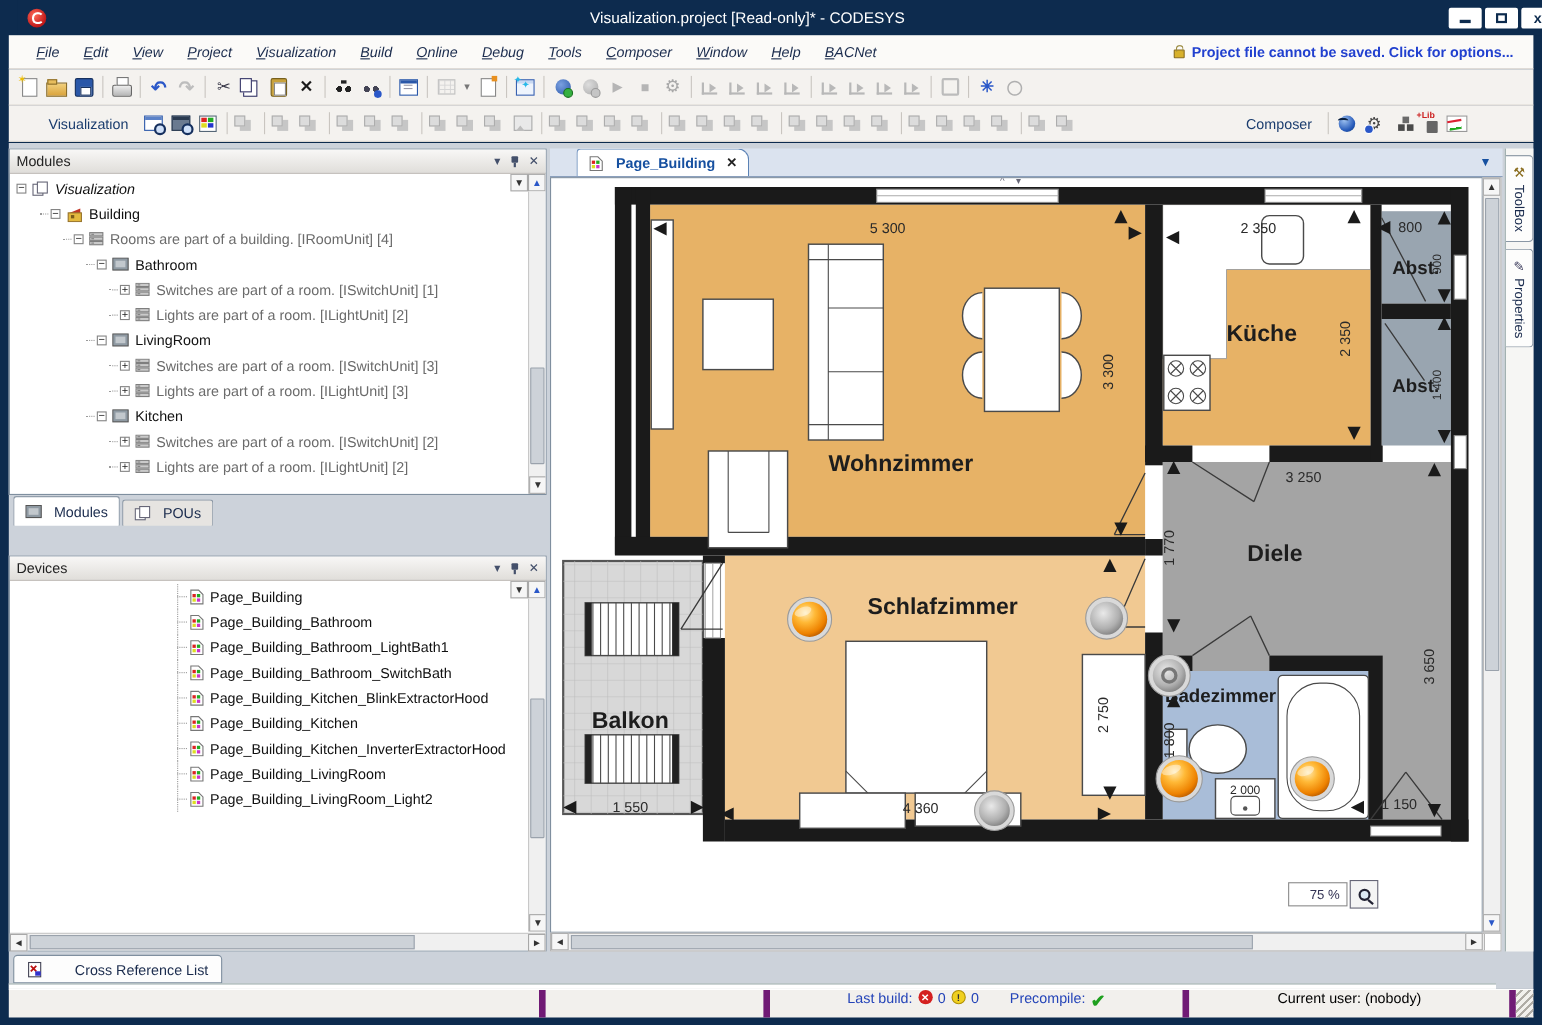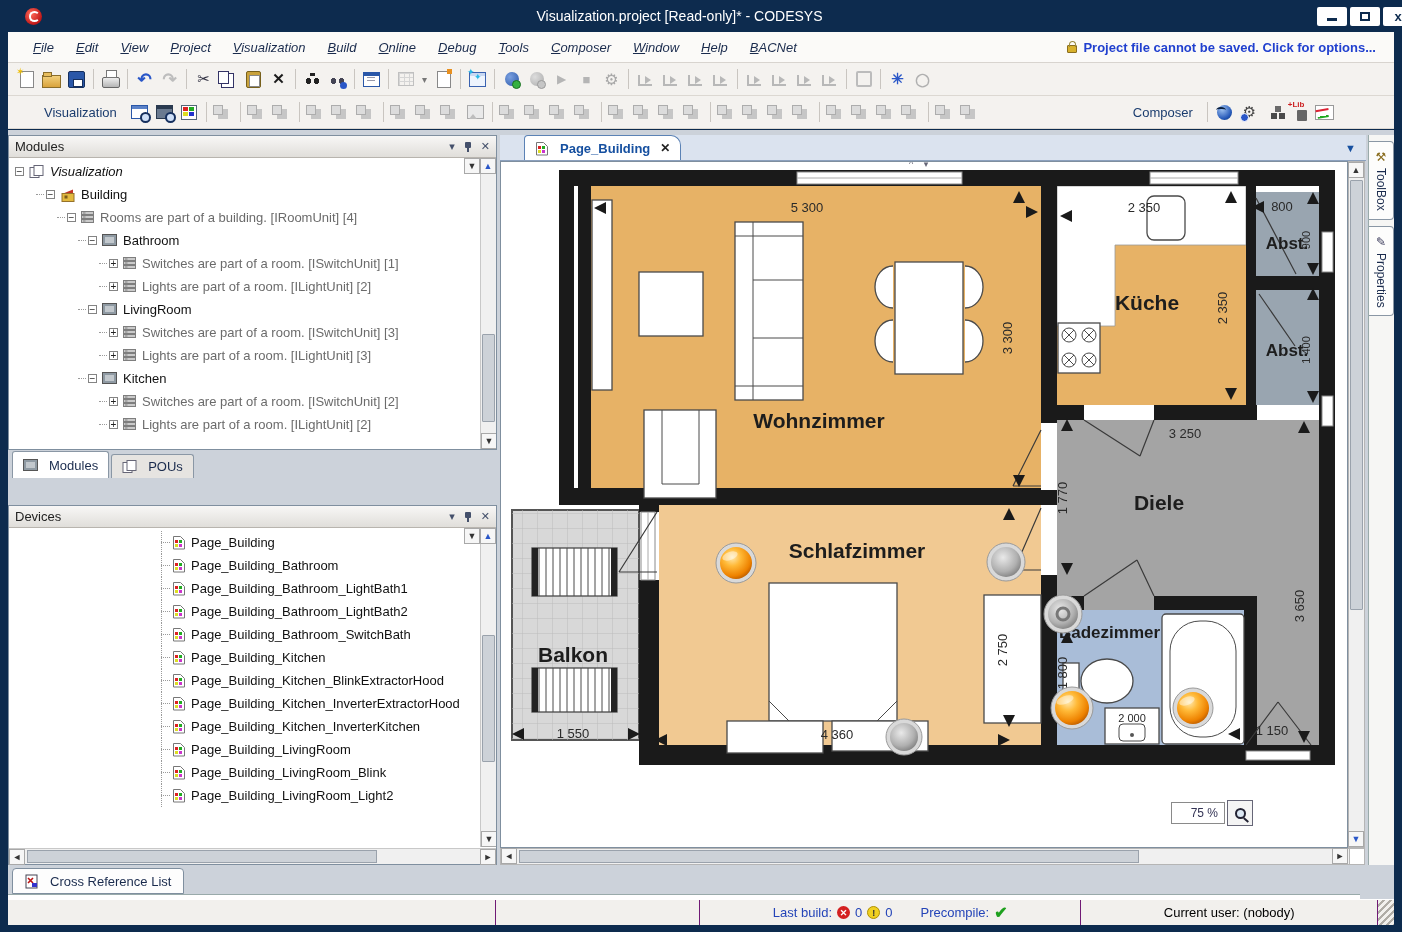--- a/index.html
+++ b/index.html
@@ -123,21 +123,21 @@
   .sbh{position:absolute;left:0;right:0;bottom:0;height:16px;background:#f0f0f0;border-top:1px solid #c8c8c8;}
   .sbh .sb-btn{position:absolute;top:0;}
   .sbh-thumb{position:absolute;top:1px;height:13px;background:#cdd2d8;border:1px solid #9aa2ac;}
 
   
   .ptabs{position:absolute;display:flex;align-items:flex-end;gap:2px;}
   .ptab{display:flex;align-items:center;gap:5px;height:24px;padding:0 10px;font-size:13px;color:#1a2b4d;background:#e6e4e1;border:1px solid #8a97a5;border-bottom:none;border-radius:3px 3px 0 0;}
   .ptab.active{background:#fff;height:27px;}
 
   
-  .xtab{position:absolute;display:flex;align-items:center;gap:6px;height:26px;padding:0 12px;font-size:13px;color:#1a2b4d;background:#fdfdfd;border:1px solid #7f8f9f;border-radius:4px 4px 0 0;}
+  .xtab{position:absolute;display:flex;align-items:center;gap:24px;height:26px;padding:0 12px;font-size:13px;color:#1a2b4d;background:#fdfdfd;border:1px solid #7f8f9f;border-radius:4px 4px 0 0;}
   .xstrip{position:absolute;background:#fff;border-top:1px solid #9aa;}
 
   
   .edit-tabrow{position:absolute;left:492px;top:5px;width:866px;height:26px;background:#dbe3ef;border-bottom:1px solid #8ba0bd;display:flex;align-items:flex-end;}
   .etab{display:flex;align-items:center;gap:6px;height:25px;margin-left:24px;padding:0 10px;background:#fff;border:1px solid #5b82b5;border-bottom:none;border-radius:4px 10px 0 0;font-size:13px;font-weight:bold;color:#1650a0;}
   .etab-x{color:#222;font-weight:bold;font-size:12px;margin-left:4px;}
   .etab-dd{margin-left:auto;margin-right:10px;color:#1650a0;font-size:11px;align-self:center;}
   .canvas{position:absolute;left:492px;top:31px;width:848px;height:687px;background:#fff;border:1px solid #7f8f9f;overflow:hidden;}
   .split-glyphs{position:absolute;left:408px;top:-3px;color:#667;font-size:9px;letter-spacing:4px;}
   .cv-vscroll{position:absolute;top:31px;left:1340px;width:17px;height:687px;background:#f0f0f0;border:1px solid #b5b5b5;}
@@ -148,21 +148,21 @@
   .mag::after{content:"";position:absolute;right:-5px;bottom:-4px;width:6px;height:2px;background:#223;transform:rotate(40deg);}
 
   
   .rstrip{position:absolute;left:1360px;top:5px;width:26px;height:730px;background:#f6f6f4;border-left:1px solid #9aa;}
   .rtab{display:flex;flex-direction:column;align-items:center;gap:4px;padding:8px 0;border:1px solid #8a97a5;border-left:none;background:#fdfdfc;border-radius:0 4px 4px 0;margin-top:6px;}
   .rttext{writing-mode:vertical-rl;font-size:12px;color:#1a2b4d;}
   .rticon{font-size:12px;}
 
   
   .statusbar{position:absolute;left:8px;top:899px;width:1386px;height:26px;background:#f2f0ed;border-top:1px solid #fff;display:flex;align-items:stretch;font-size:13px;}
-  .sseg{border-right:1px solid #701a75;display:flex;align-items:center;justify-content:center;gap:5px;}
+  .sseg{border-right:6px solid #701a75;display:flex;align-items:flex-start;justify-content:center;gap:5px;}
   .sb-blue{color:#2444b8;}
   .err-ic{width:13px;height:13px;border-radius:50%;background:#d42020;color:#fff;font-size:9px;font-weight:bold;display:inline-flex;align-items:center;justify-content:center;}
   .warn-ic{width:13px;height:13px;border-radius:50%;background:#f0d020;border:1px solid #b09000;color:#333;font-size:9px;font-weight:bold;display:inline-flex;align-items:center;justify-content:center;}
   .check-ic{color:#1ea01e;font-weight:bold;font-size:16px;}
   .grip{margin-left:auto;width:16px;background:repeating-linear-gradient(135deg,transparent 0 3px,#b0aca6 3px 5px);}
 
   svg text{font-family:"Liberation Sans",sans-serif;}
   .rm{font-weight:bold;font-size:21px;fill:#1d1d1d;}
   .rms{font-weight:bold;font-size:17px;fill:#1d1d1d;}
   .dim{font-size:13px;fill:#2a2a2a;}
@@ -603,33 +603,33 @@
             <div class="drow">
               <span class="ticon">
                 <svg width="14" height="15">
                   <path d="M1.5 1.5h7l4 4v8.5h-11z" fill="#fff" stroke="#777"></path>
                   <rect x="3" y="5" width="3" height="3" fill="#d22"></rect>
                   <rect x="7" y="5" width="3" height="3" fill="#2a2"></rect>
                   <rect x="3" y="9" width="3" height="3" fill="#dd2"></rect>
                   <rect x="7" y="9" width="3" height="3" fill="#c3c"></rect>
                 </svg>
               </span>
-              <span class="dlbl">Page_Building_Bathroom_LightBath2</span>
+              <span class="dlbl">Page_Building_Bathroom_SwitchBath</span>
             </div>
             <div class="drow">
               <span class="ticon">
                 <svg width="14" height="15">
                   <path d="M1.5 1.5h7l4 4v8.5h-11z" fill="#fff" stroke="#777"></path>
                   <rect x="3" y="5" width="3" height="3" fill="#d22"></rect>
                   <rect x="7" y="5" width="3" height="3" fill="#2a2"></rect>
                   <rect x="3" y="9" width="3" height="3" fill="#dd2"></rect>
                   <rect x="7" y="9" width="3" height="3" fill="#c3c"></rect>
                 </svg>
               </span>
-              <span class="dlbl">Page_Building_Bathroom_SwitchBath</span>
+              <span class="dlbl">Page_Building_Kitchen_BlinkExtractorHood</span>
             </div>
             <div class="drow">
               <span class="ticon">
                 <svg width="14" height="15">
                   <path d="M1.5 1.5h7l4 4v8.5h-11z" fill="#fff" stroke="#777"></path>
                   <rect x="3" y="5" width="3" height="3" fill="#d22"></rect>
                   <rect x="7" y="5" width="3" height="3" fill="#2a2"></rect>
                   <rect x="3" y="9" width="3" height="3" fill="#dd2"></rect>
                   <rect x="7" y="9" width="3" height="3" fill="#c3c"></rect>
                 </svg>
@@ -639,69 +639,33 @@
             <div class="drow">
               <span class="ticon">
                 <svg width="14" height="15">
                   <path d="M1.5 1.5h7l4 4v8.5h-11z" fill="#fff" stroke="#777"></path>
                   <rect x="3" y="5" width="3" height="3" fill="#d22"></rect>
                   <rect x="7" y="5" width="3" height="3" fill="#2a2"></rect>
                   <rect x="3" y="9" width="3" height="3" fill="#dd2"></rect>
                   <rect x="7" y="9" width="3" height="3" fill="#c3c"></rect>
                 </svg>
               </span>
-              <span class="dlbl">Page_Building_Kitchen_BlinkExtractorHood</span>
+              <span class="dlbl">Page_Building_Kitchen_InverterExtractorHood</span>
             </div>
             <div class="drow">
               <span class="ticon">
                 <svg width="14" height="15">
                   <path d="M1.5 1.5h7l4 4v8.5h-11z" fill="#fff" stroke="#777"></path>
                   <rect x="3" y="5" width="3" height="3" fill="#d22"></rect>
                   <rect x="7" y="5" width="3" height="3" fill="#2a2"></rect>
                   <rect x="3" y="9" width="3" height="3" fill="#dd2"></rect>
                   <rect x="7" y="9" width="3" height="3" fill="#c3c"></rect>
                 </svg>
               </span>
-              <span class="dlbl">Page_Building_Kitchen_InverterExtractorHood</span>
-            </div>
-            <div class="drow">
-              <span class="ticon">
-                <svg width="14" height="15">
-                  <path d="M1.5 1.5h7l4 4v8.5h-11z" fill="#fff" stroke="#777"></path>
-                  <rect x="3" y="5" width="3" height="3" fill="#d22"></rect>
-                  <rect x="7" y="5" width="3" height="3" fill="#2a2"></rect>
-                  <rect x="3" y="9" width="3" height="3" fill="#dd2"></rect>
-                  <rect x="7" y="9" width="3" height="3" fill="#c3c"></rect>
-                </svg>
-              </span>
-              <span class="dlbl">Page_Building_Kitchen_InverterKitchen</span>
-            </div>
-            <div class="drow">
-              <span class="ticon">
-                <svg width="14" height="15">
-                  <path d="M1.5 1.5h7l4 4v8.5h-11z" fill="#fff" stroke="#777"></path>
-                  <rect x="3" y="5" width="3" height="3" fill="#d22"></rect>
-                  <rect x="7" y="5" width="3" height="3" fill="#2a2"></rect>
-                  <rect x="3" y="9" width="3" height="3" fill="#dd2"></rect>
-                  <rect x="7" y="9" width="3" height="3" fill="#c3c"></rect>
-                </svg>
-              </span>
               <span class="dlbl">Page_Building_LivingRoom</span>
-            </div>
-            <div class="drow">
-              <span class="ticon">
-                <svg width="14" height="15">
-                  <path d="M1.5 1.5h7l4 4v8.5h-11z" fill="#fff" stroke="#777"></path>
-                  <rect x="3" y="5" width="3" height="3" fill="#d22"></rect>
-                  <rect x="7" y="5" width="3" height="3" fill="#2a2"></rect>
-                  <rect x="3" y="9" width="3" height="3" fill="#dd2"></rect>
-                  <rect x="7" y="9" width="3" height="3" fill="#c3c"></rect>
-                </svg>
-              </span>
-              <span class="dlbl">Page_Building_LivingRoom_Blink</span>
             </div>
             <div class="drow">
               <span class="ticon">
                 <svg width="14" height="15">
                   <path d="M1.5 1.5h7l4 4v8.5h-11z" fill="#fff" stroke="#777"></path>
                   <rect x="3" y="5" width="3" height="3" fill="#d22"></rect>
                   <rect x="7" y="5" width="3" height="3" fill="#2a2"></rect>
                   <rect x="3" y="9" width="3" height="3" fill="#dd2"></rect>
                   <rect x="7" y="9" width="3" height="3" fill="#c3c"></rect>
                 </svg>

